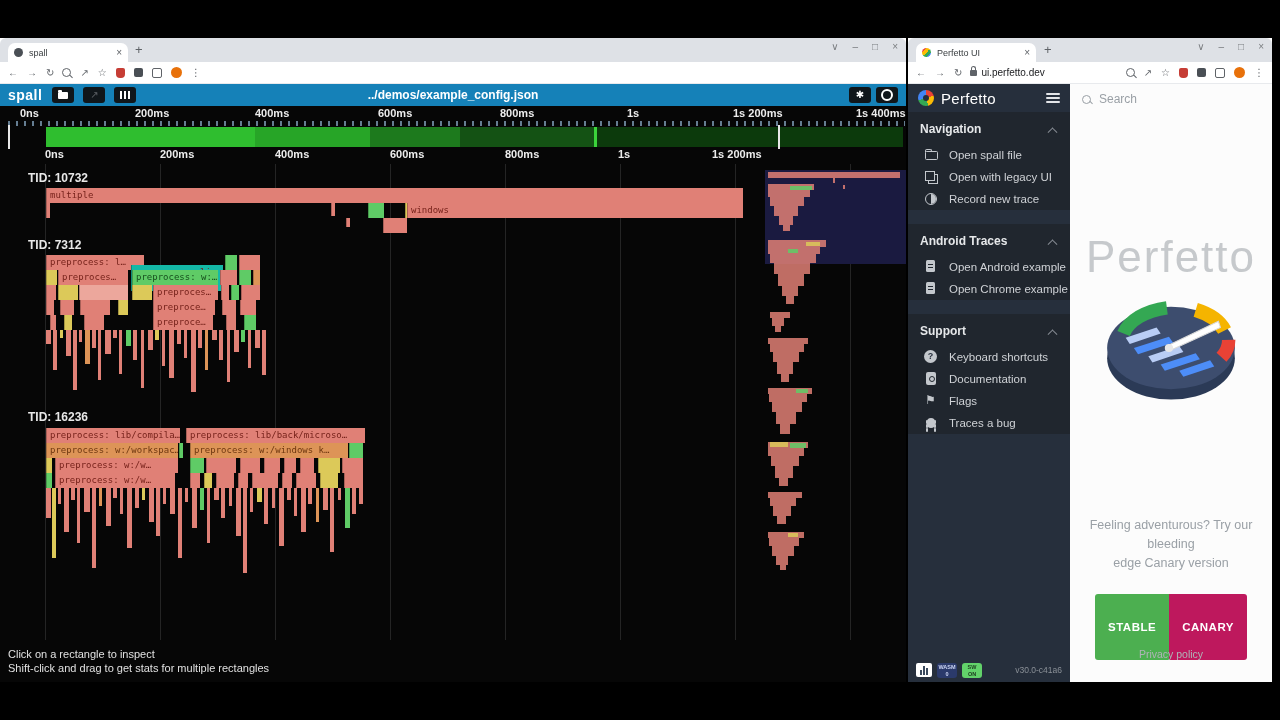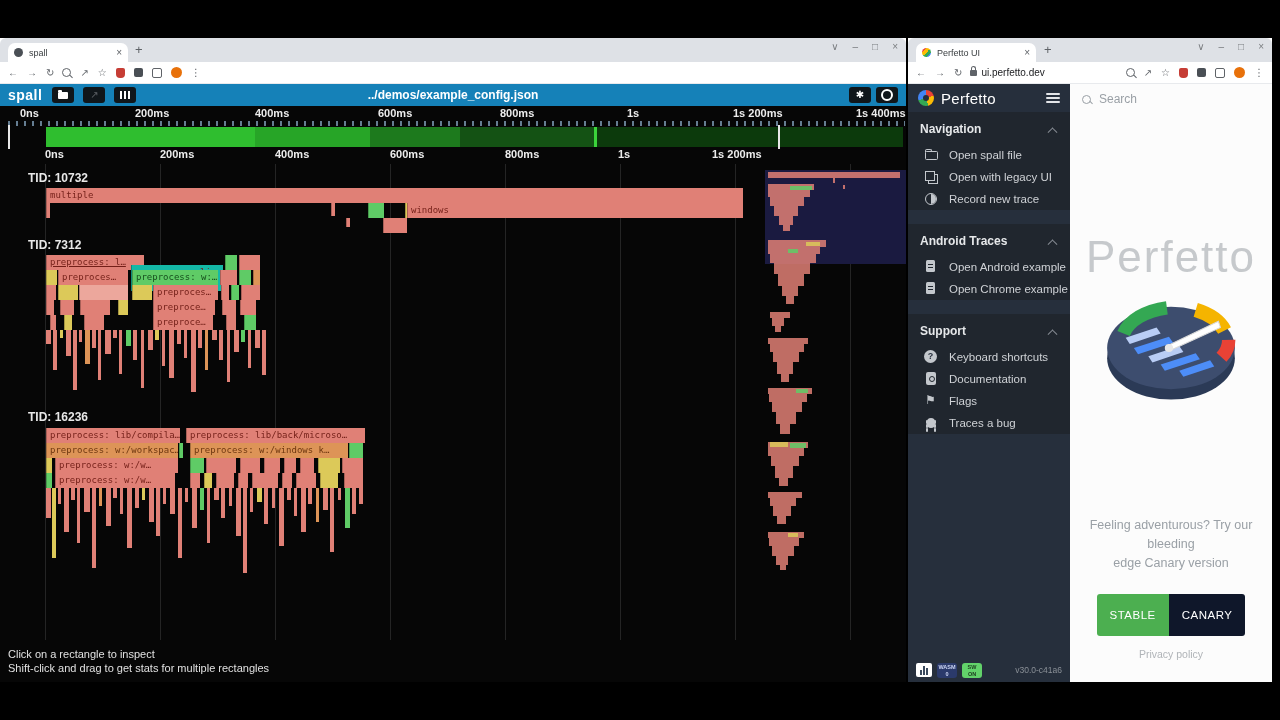--- a/index.html
+++ b/index.html
@@ -108,23 +108,23 @@
   .badge-sw{background:#62d26a;color:#1c3a1f;}
   .pf-version{margin-left:auto;font-size:8.5px;color:#8a9097;}
   .pf-main{flex:1;background:#fcfcfc;position:relative;display:flex;flex-direction:column;align-items:center;}
   .pf-search{align-self:stretch;display:flex;align-items:center;gap:8px;padding:8px 12px;}
   .pf-search .sh-magnifier{border-color:#9aa0a6;}
   .pf-search .sh-magnifier::after{background:#9aa0a6;}
   .pf-search-text{color:#9aa0a6;font-size:12px;}
   .pf-big-title{margin-top:118px;font-size:44px;font-weight:300;color:#c6c9cc;letter-spacing:2px;}
   .pf-tagline{margin-top:112px;color:#9aa0a6;font-size:12.5px;text-align:center;line-height:1.5;}
   .pf-btns{margin-top:22px;display:flex;}
-  .pf-btn{height:34px;padding:4px 13px;font-size:11.5px;font-weight:400;color:#fff;display:flex;align-items:center;letter-spacing:.5px;}
+  .pf-btn{height:34px;padding:16px 13px;font-size:11.5px;font-weight:700;color:#fff;display:flex;align-items:center;letter-spacing:.5px;}
   .pf-btn-stable{background:#4caf50;border-radius:3px 0 0 3px;}
-  .pf-btn-canary{background:#0f172a;border-radius:0 3px 3px 0;}
+  .pf-btn-canary{background:#be185d;border-radius:0 3px 3px 0;}
   .pf-privacy{position:absolute;bottom:22px;left:0;right:0;text-align:center;color:#b0b4b8;font-size:10.5px;}
   .pf-logo-img{margin-top:10px;}
 </style>
 </head>
 <body>
 
 <div class="window" id="win-left">
   <div class="tabstrip">
     <div class="tab">
       <span class="fav fav-dark"></span>
@@ -220,21 +220,21 @@
     <div class="tidlabel" style="left: 28px; top: 171px;">TID: 10732</div>
     <div class="frect" style="left: 46px; top: 188px; width: 697px; height: 15px; background: rgb(224, 128, 118); color: rgb(115, 31, 24);">multiple</div>
     <div class="frect" style="left: 46px; top: 203px; width: 2px; height: 15px; background: rgb(224, 128, 118); color: rgb(115, 31, 24);"></div>
     <div class="frect" style="left: 331px; top: 203px; width: 2px; height: 13px; background: rgb(224, 128, 118); color: rgb(115, 31, 24);"></div>
     <div class="frect" style="left: 368px; top: 203px; width: 16px; height: 15px; background: rgb(95, 203, 102); color: rgb(23, 79, 29);"></div>
     <div class="frect" style="left: 405px; top: 203px; width: 2px; height: 15px; background: rgb(220, 201, 89); color: rgb(95, 84, 16);"></div>
     <div class="frect" style="left: 407px; top: 203px; width: 336px; height: 15px; background: rgb(224, 128, 118); color: rgb(115, 31, 24);">windows</div>
     <div class="frect" style="left: 346px; top: 218px; width: 2px; height: 9px; background: rgb(224, 128, 118); color: rgb(115, 31, 24);"></div>
     <div class="frect" style="left: 383px; top: 218px; width: 24px; height: 15px; background: rgb(224, 128, 118); color: rgb(115, 31, 24);"></div>
     <div class="tidlabel" style="left: 28px; top: 238px;">TID: 7312</div>
-    <div class="frect" style="left: 46px; top: 255px; width: 98px; height: 15px; background: rgb(224, 128, 118); color: rgb(115, 31, 24); text-decoration: underline;">preprocess: l…</div>
+    <div class="frect" style="left: 46px; top: 255px; width: 98px; height: 15px; background: rgb(224, 128, 118); color: rgb(115, 31, 24);">preprocess: l…</div>
     <div class="frect" style="left: 131px; top: 265px; width: 92px; height: 26px; background: #14b8a6; color: rgb(115, 31, 24);">preprocess: li…</div>
     <div class="frect" style="left: 225px; top: 255px; width: 12px; height: 15px; background: rgb(95, 203, 102); color: rgb(23, 79, 29);"></div>
     <div class="frect" style="left: 239px; top: 255px; width: 21px; height: 15px; background: rgb(224, 128, 118); color: rgb(115, 31, 24);"></div>
     <div class="frect" style="left: 46px; top: 270px; width: 11px; height: 15px; background: rgb(220, 201, 89); color: rgb(95, 84, 16);"></div>
     <div class="frect" style="left: 58px; top: 270px; width: 70px; height: 15px; background: rgb(224, 128, 118); color: rgb(115, 31, 24);">preproces…</div>
     <div class="frect" style="left: 132px; top: 270px; width: 86px; height: 15px; background: rgb(95, 203, 102); color: rgb(23, 79, 29);">preprocess: w:…</div>
     <div class="frect" style="left: 220px; top: 270px; width: 17px; height: 15px; background: rgb(224, 128, 118); color: rgb(115, 31, 24);"></div>
     <div class="frect" style="left: 239px; top: 270px; width: 12px; height: 15px; background: rgb(95, 203, 102); color: rgb(23, 79, 29);"></div>
     <div class="frect" style="left: 253px; top: 270px; width: 7px; height: 15px; background: rgb(221, 148, 87); color: rgb(110, 55, 16);"></div>
     <div class="frect" style="left: 46px; top: 285px; width: 10px; height: 15px; background: rgb(224, 128, 118); color: rgb(115, 31, 24);"></div>

